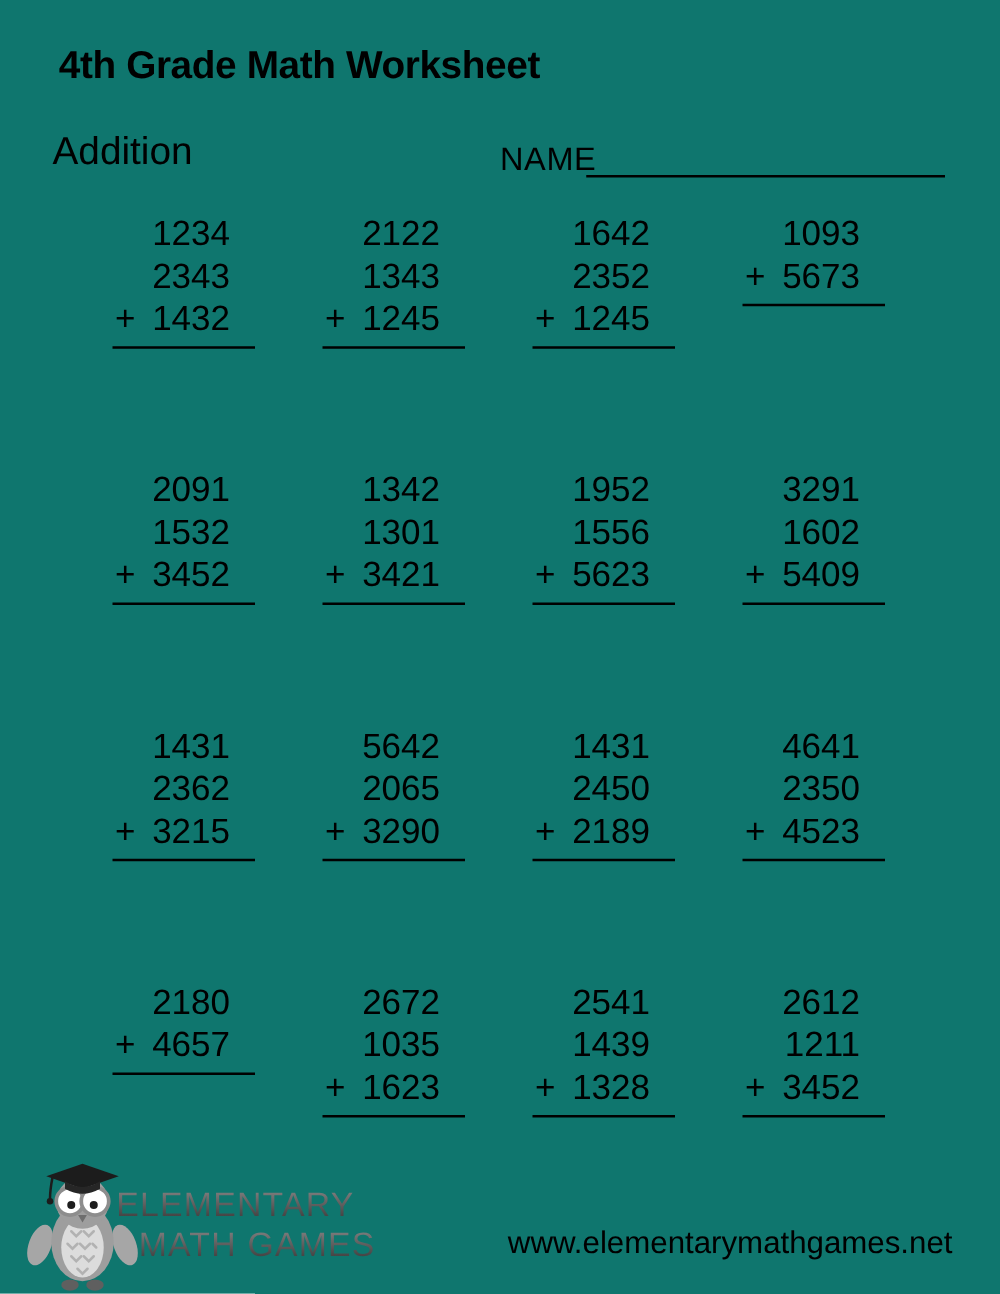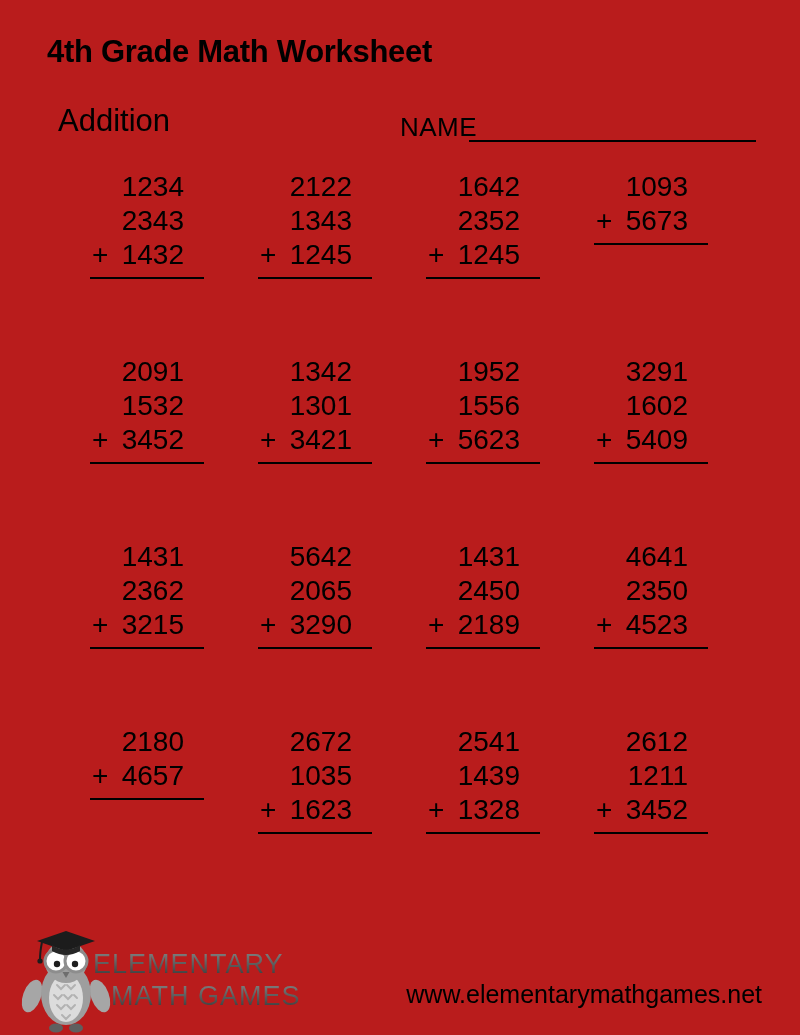--- a/index.html
+++ b/index.html
@@ -4,38 +4,38 @@
 <style>
   html, body {
     margin: 0;
     padding: 0;
     background: #ffffff;
   }
   .page {
     position: relative;
     width: 800px;
     height: 1035px;
-    background: #b91c1c;
+    background: #0f766e;
     font-family: "Liberation Sans", sans-serif;
     color: #000;
     overflow: hidden;
   }
 
   
   .title {
     position: absolute;
     left: 47px;
     top: 34px;
     font-size: 31px;
     font-weight: 600;
     letter-spacing: -0.3px;
   }
   .section-label {
     position: absolute;
-    left: 58px;
+    left: 42px;
     top: 103px;
     font-size: 31px;
     font-weight: 400;
   }
   .name-label {
     position: absolute;
     left: 400px;
     top: 112px;
     font-size: 26px;
     letter-spacing: 0.5px;
@@ -49,21 +49,21 @@
     border-bottom: 2px solid #000;
   }
 
   
   .problems {
     position: absolute;
     left: 90px;
     top: 170px;
     display: grid;
     grid-template-columns: repeat(4, 168px);
-    row-gap: 76px;
+    row-gap: 96px;
   }
   .problem {
     width: 114px;
     font-size: 28px;
     line-height: 34px;
   }
   .addend {
     text-align: right;
     padding-right: 20px;
   }

